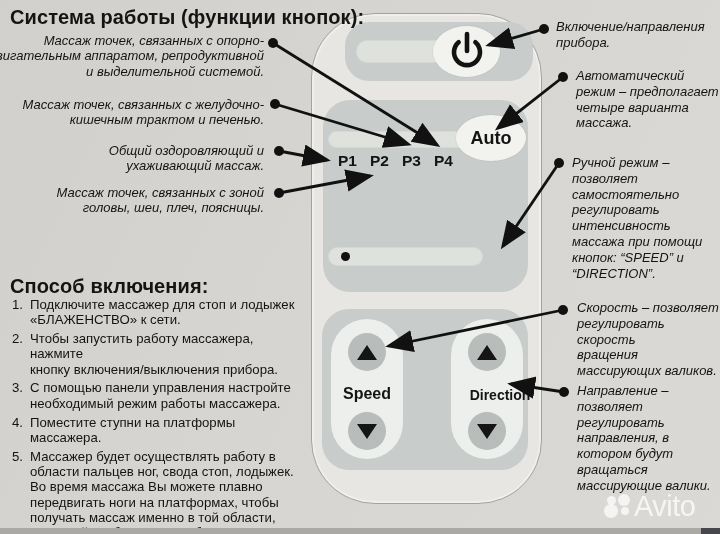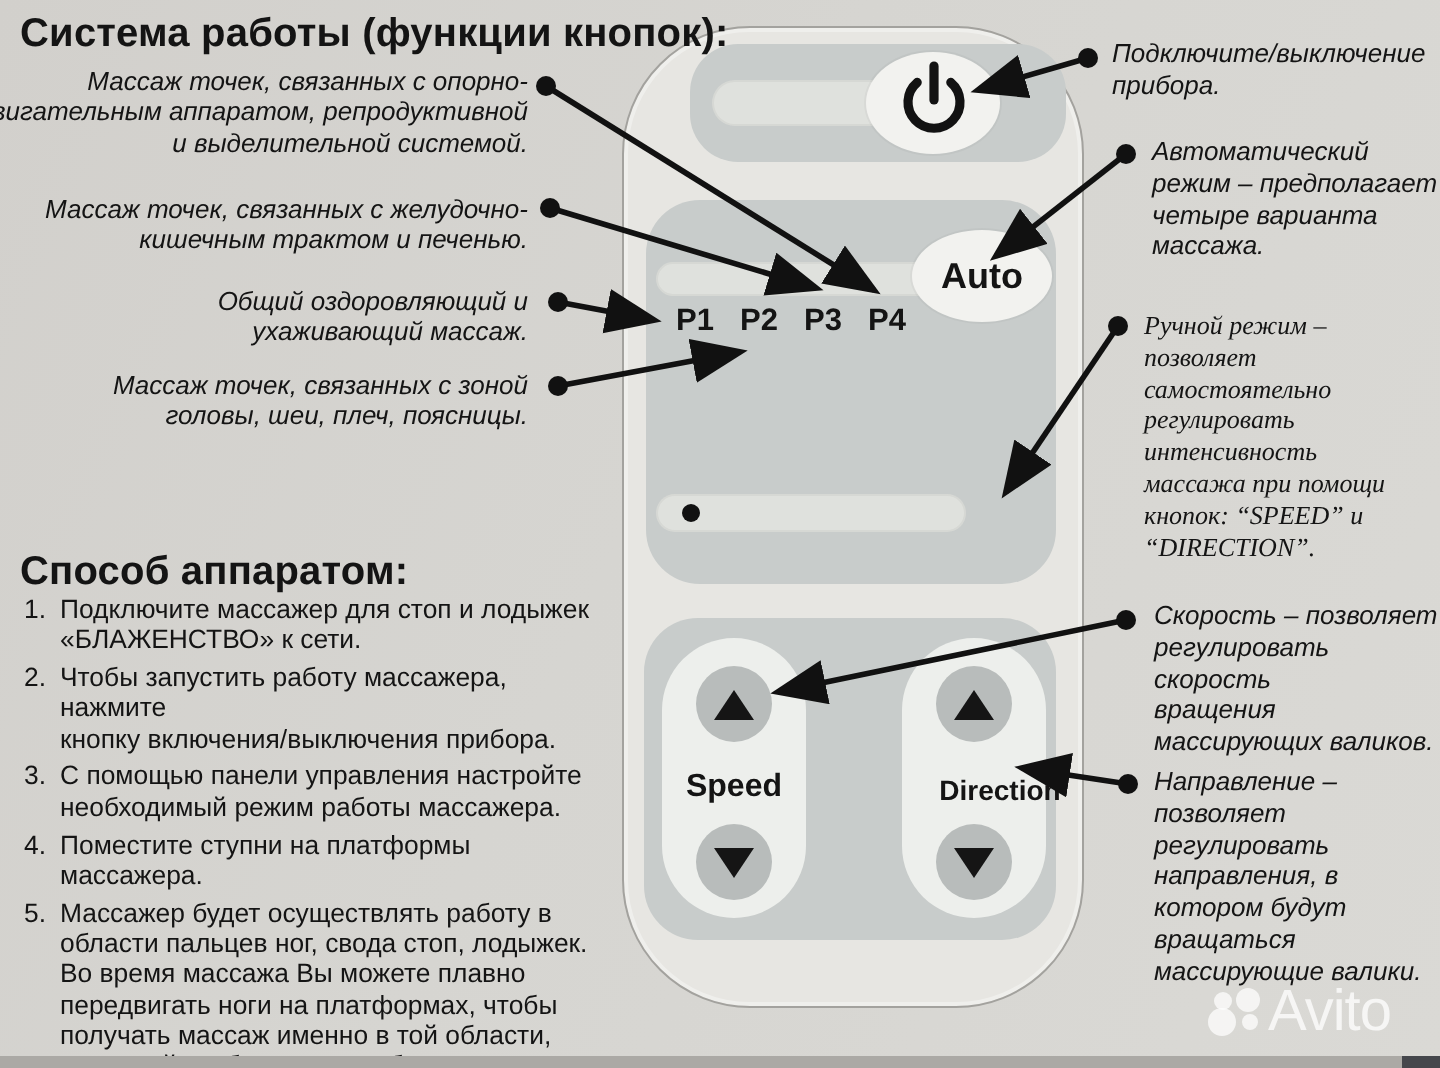--- a/index.html
+++ b/index.html
@@ -126,21 +126,21 @@
   <div class="abs left-note" style="top:33px;">Массаж точек, связанных с опорно-
 двигательным аппаратом, репродуктивной
 и выделительной системой.</div>
   <div class="abs left-note" style="top:97px;">Массаж точек, связанных с желудочно-
 кишечным трактом и печенью.</div>
   <div class="abs left-note" style="top:143px;">Общий оздоровляющий и
 ухаживающий массаж.</div>
   <div class="abs left-note" style="top:185px;">Массаж точек, связанных с зоной
 головы, шеи, плеч, поясницы.</div>
 
-  <div class="abs section-title" style="left:10px;top:275px;">Способ аппаратом:</div>
+  <div class="abs section-title" style="left:10px;top:275px;">Способ включения:</div>
 
   <div class="abs steps">
     <div class="step">
       <span class="num">1.</span>
       <span class="txt">Подключите массажер для стоп и лодыжек
 «БЛАЖЕНСТВО» к сети.</span>
     </div>
     <div class="step">
       <span class="num">2.</span>
       <span class="txt">Чтобы запустить работу массажера, нажмите
@@ -160,27 +160,27 @@
       <span class="txt">Массажер будет осуществлять работу в
 области пальцев ног, свода стоп, лодыжек.
 Во время массажа Вы можете плавно
 передвигать ноги на платформах, чтобы
 получать массаж именно в той области,
 с которой требуется снять боль, отек, на-
 пряжение, ощущение скованности.</span>
     </div>
   </div>
 
-  <div class="abs right-note" style="left:556px;top:19px;">Подключите/выключение
+  <div class="abs right-note" style="left:556px;top:19px;">Включение/направления
 прибора.</div>
   <div class="abs right-note" style="left:576px;top:68px;">Автоматический
 режим – предполагает
 четыре варианта
 массажа.</div>
-  <div class="abs right-note" style="left:572px;top:155px;font-family:Liberation Serif, serif;">Ручной режим –
+  <div class="abs right-note" style="left:572px;top:155px;">Ручной режим –
 позволяет
 самостоятельно
 регулировать
 интенсивность
 массажа при помощи
 кнопок: “SPEED” и
 “DIRECTION”.</div>
   <div class="abs right-note" style="left:577px;top:300px;">Скорость – позволяет
 регулировать скорость
 вращения

